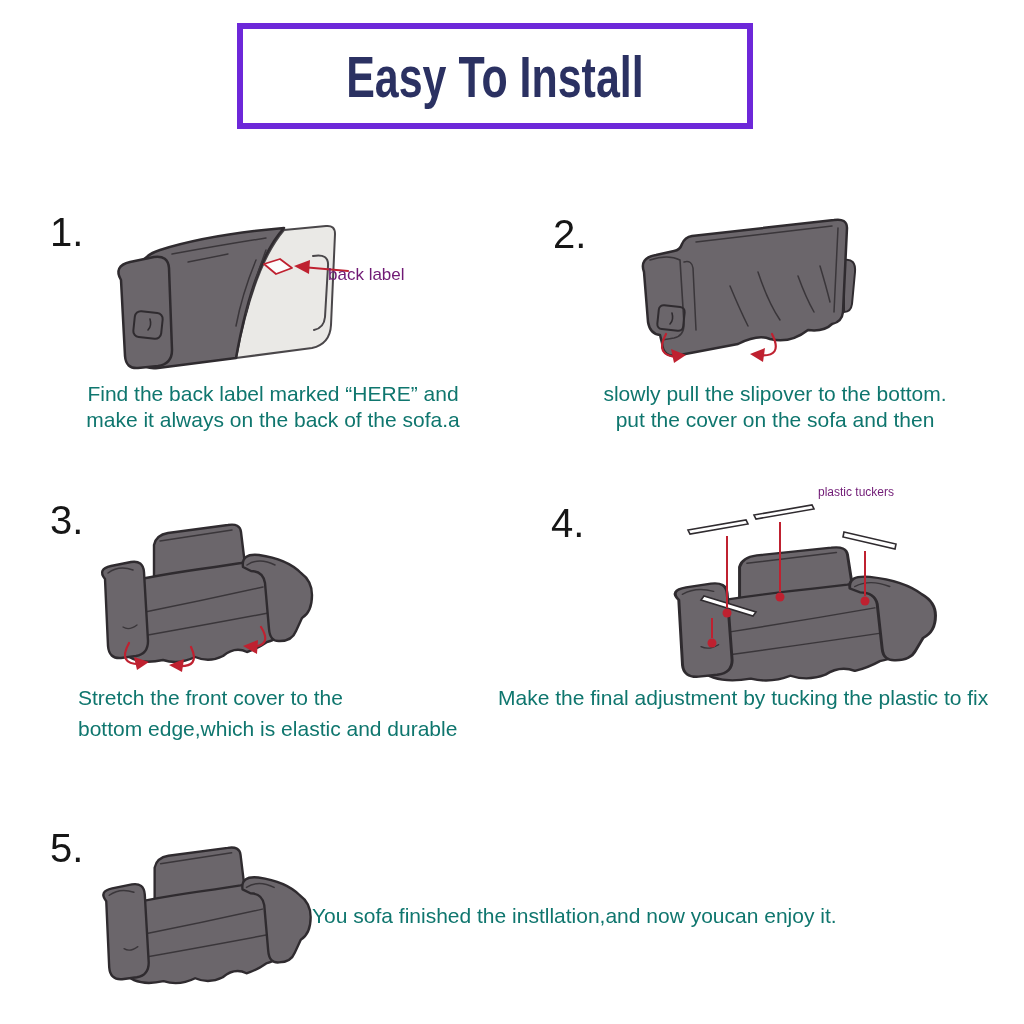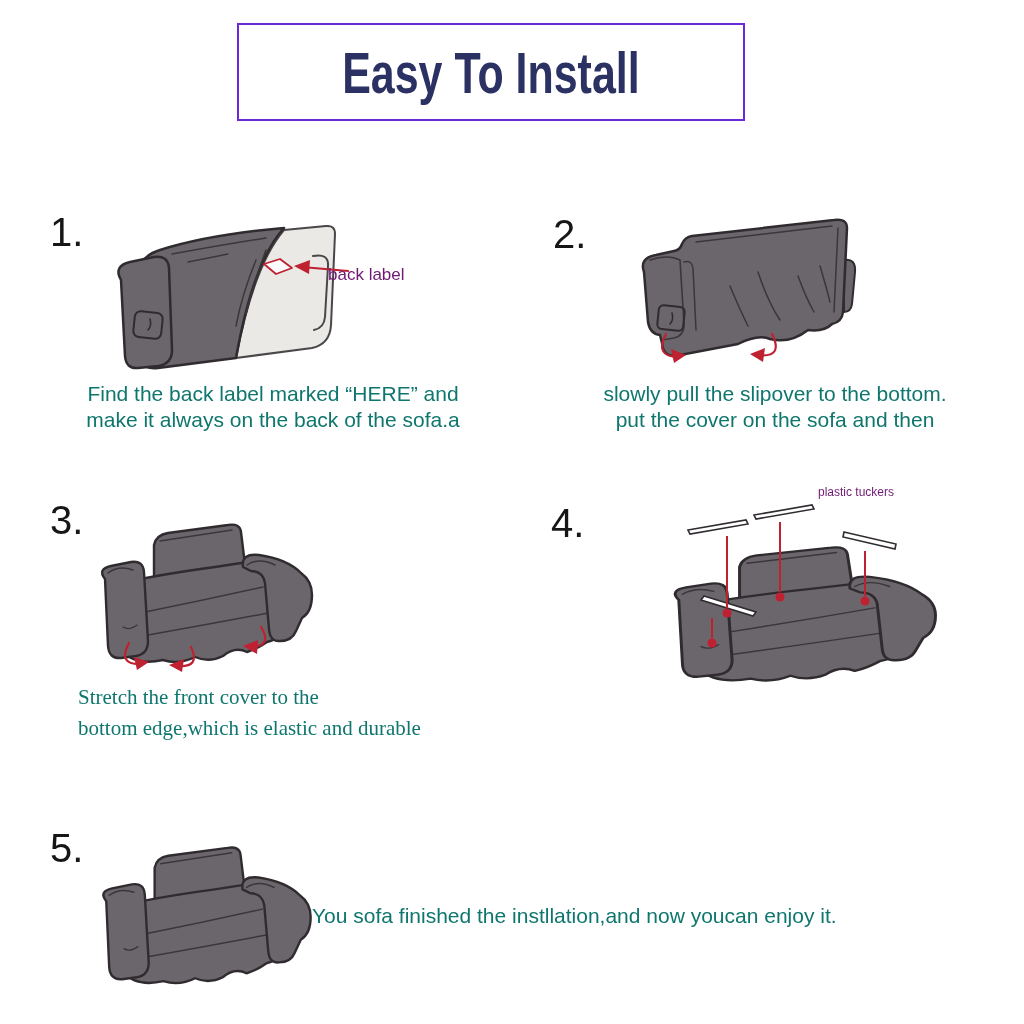--- a/index.html
+++ b/index.html
@@ -4,36 +4,36 @@
 <style>
   html,body{margin:0;padding:0;}
   body{
     width:1024px;height:1024px;position:relative;background:#ffffff;
     font-family:"Liberation Sans", sans-serif;overflow:hidden;
   }
   .abs{position:absolute;}
   
   .title-box{
     left:237px;top:23px;width:504px;height:94px;
-    border:2px solid #6d28d9;background:#ffffff;
+    border:6px solid #6d28d9;background:#ffffff;
     display:flex;align-items:center;justify-content:center;
   }
   .title-text{
     color:#2b3162;font-size:58px;font-weight:bold;letter-spacing:0px;
     transform:scaleX(0.74);transform-origin:center;white-space:nowrap;
   }
   
   .step-num{
     color:#161616;font-size:40px;font-weight:400;line-height:1;
   }
   
   .caption{
     color:#0f766e;font-size:21px;line-height:26px;
   }
-  .caption.small-lh{line-height:31px;font-size:21px;font-family:Liberation Serif, serif;}
+  .caption.small-lh{line-height:31px;font-size:21px;}
   .center{text-align:center;}
   
   .red-note{
     color:#701a75;font-size:17px;white-space:nowrap;
   }
   svg{display:block;}
 </style>
 </head>
 <body>
 
@@ -188,20 +188,21 @@
   </g>
   <g>
     <line x1="84" y1="122" x2="84" y2="142" stroke="#bf2130" stroke-width="2"></line>
     <circle cx="84" cy="147" r="4.5" fill="#bf2130"></circle>
   </g>
 </svg>
 
 <div class="abs red-note" style="left:818px;top:485px;font-size:12px;">plastic tuckers</div>
 
 <div class="abs caption small-lh" style="left:498px;top:682px;width:496px;">
+  <div>Make the final adjustment by tucking the plastic to fix</div>
 </div>
 
 <div class="abs step-num" style="left:50px;top:828px;">5.</div>
 
 <svg class="abs" style="left:85px;top:838px;" width="240" height="158" viewBox="0 0 240 160">
   <use href="#sofaFront"></use>
 </svg>
 
 <div class="abs caption" style="left:312px;top:903px;width:600px;">
   <div>You sofa finished the instllation,and now youcan enjoy it.</div>

